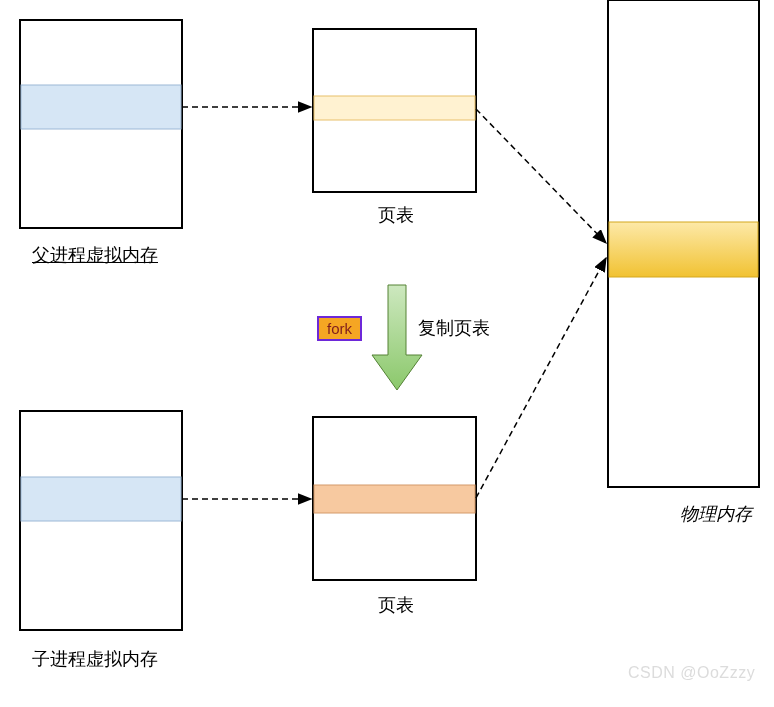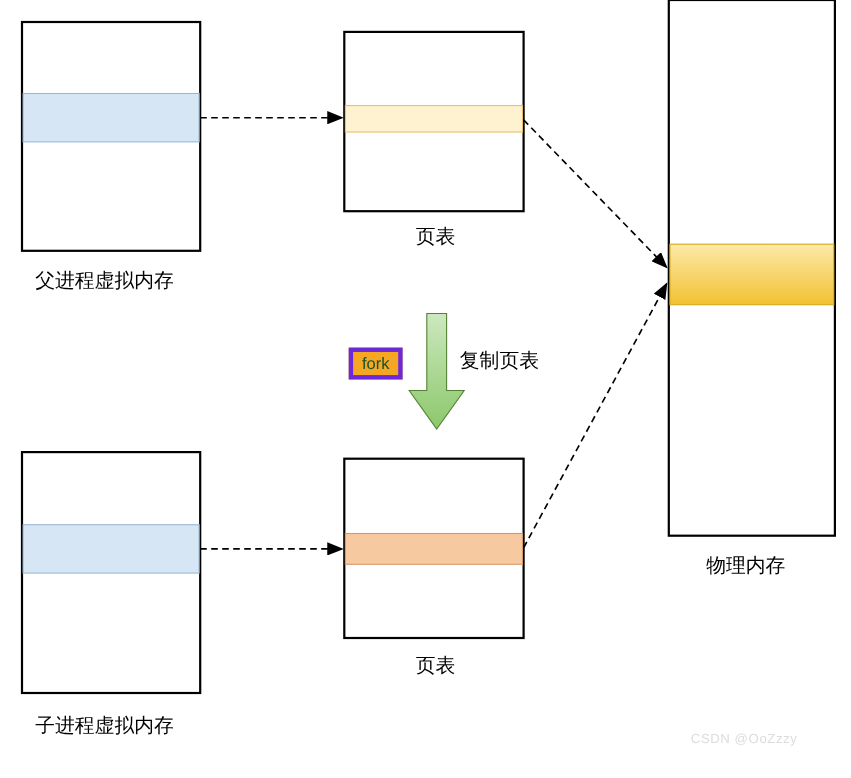--- a/index.html
+++ b/index.html
@@ -18,28 +18,28 @@
   }
   .label {
     position: absolute;
     font-size: 18px;
     color: #000;
     white-space: nowrap;
   }
   .fork-tag {
     position: absolute;
     background: #f5a623;
-    color: #14532d;
+    color: #7f1d1d;
     font-size: 15px;
     padding: 2px 8px;
-    border: 4px solid #6d28d9;
+    border: 2px solid #6d28d9;
   }
   .watermark {
     position: absolute;
-    font-size: 12px;
+    font-size: 16px;
     color: #dcdcdc;
     letter-spacing: 0.5px;
   }
 </style>
 </head>
 <body>
 
 <svg width="774" height="707">
   <defs>
     <marker id="arrowhead" markerWidth="10" markerHeight="8" refX="9" refY="4" orient="auto">
@@ -92,22 +92,22 @@
     <path d="M 388 285
              L 388 355
              L 372 355
              L 397 390
              L 422 355
              L 406 355
              L 406 285 Z" fill="url(#greenGrad)" stroke="#548235" stroke-width="1"></path>
   </g>
 </svg>
 
-<div class="label" style="left:32px; top:243px;">父进程虚拟内存</div>
+<div class="label" style="left:32px; top:243px;text-decoration:underline;">父进程虚拟内存</div>
 <div class="label" style="left:32px; top:647px;text-align:center;">子进程虚拟内存</div>
 <div class="label" style="left:378px; top:203px;">页表</div>
 <div class="label" style="left:378px; top:593px;">页表</div>
-<div class="label" style="left:642px; top:502px;">物理内存</div>
+<div class="label" style="left:680px; top:502px;font-style:italic;">物理内存</div>
 <div class="label" style="left:418px; top:316px;font-family:Liberation Serif, serif;">复制页表</div>
 
 <div class="fork-tag" style="left:317px; top:316px;">fork</div>
 
 <div class="watermark" style="left:628px; top:664px;">CSDN @OoZzzy</div>
 
 </body></html>

